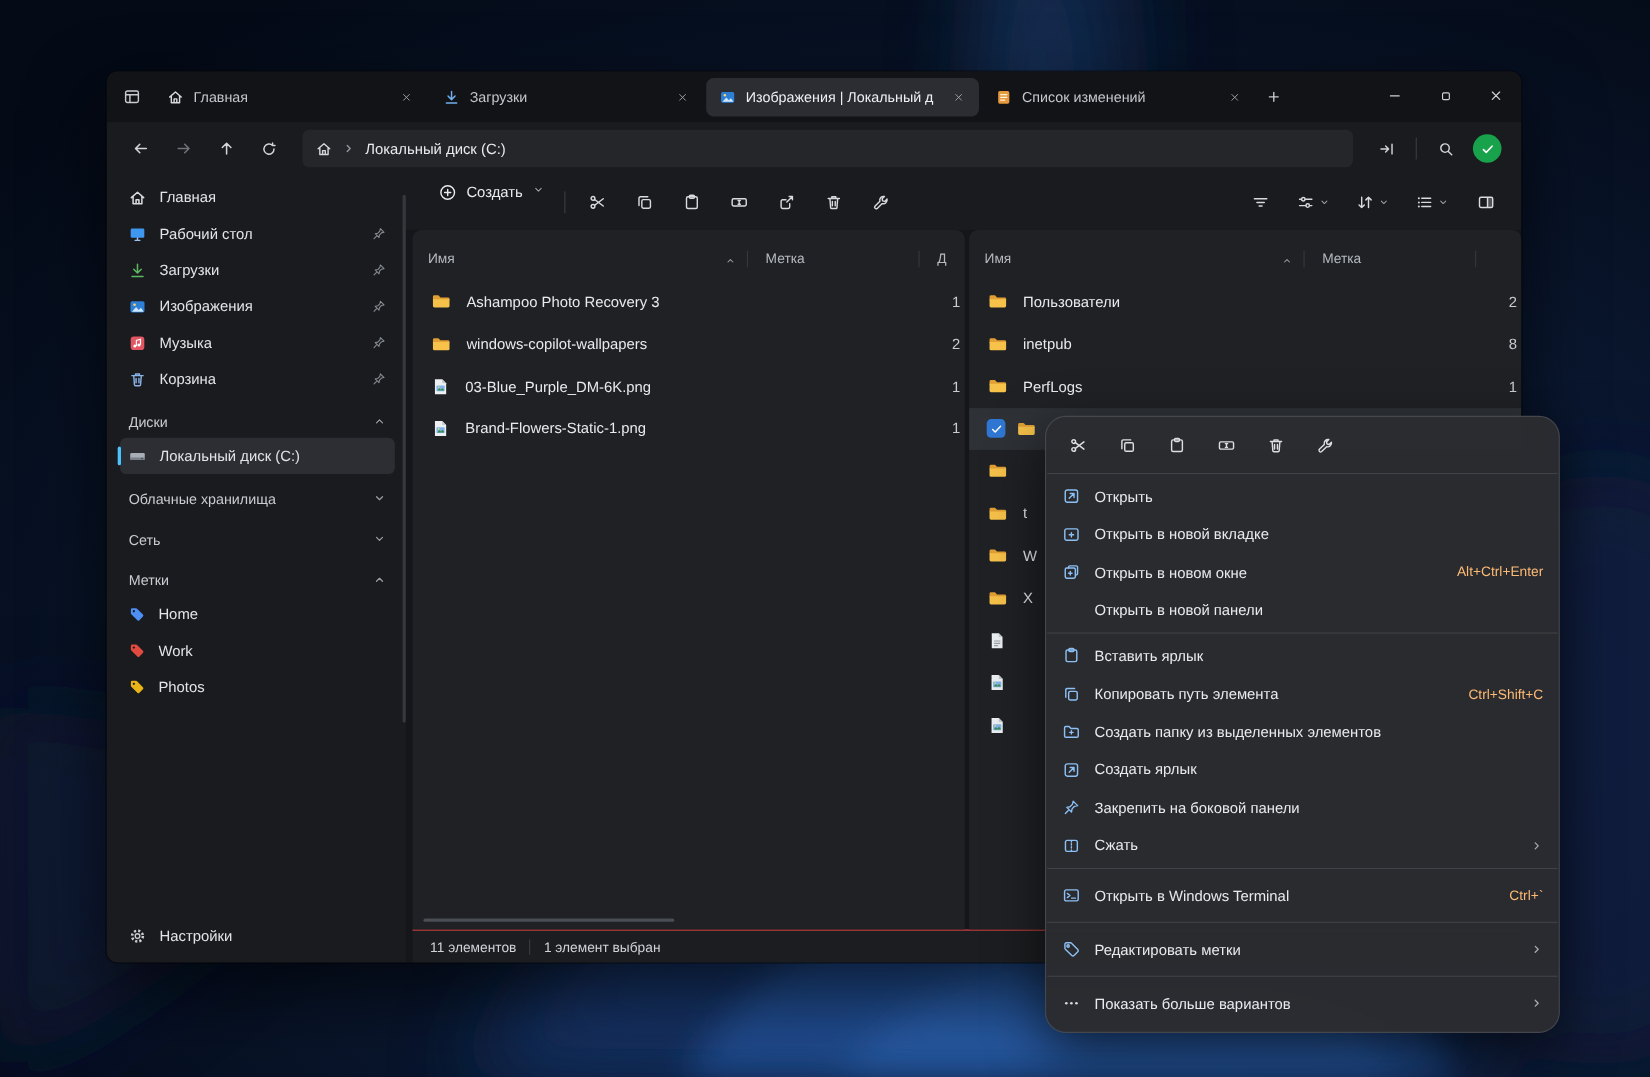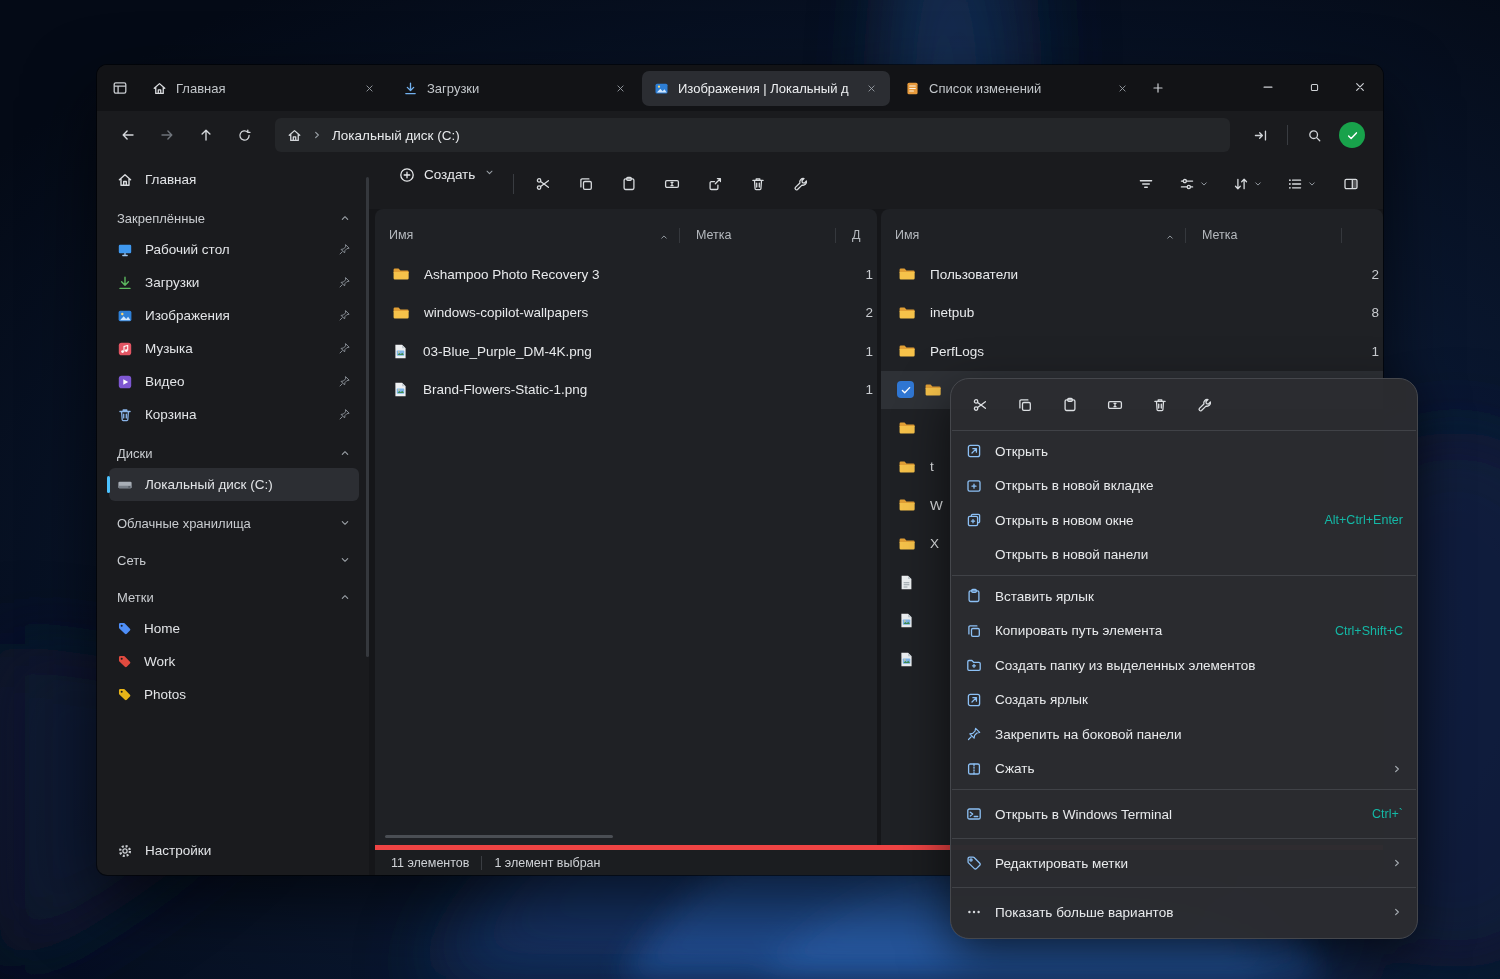--- a/index.html
+++ b/index.html
@@ -54,31 +54,31 @@
 .cdiv{width:1px;height:15px;background:#35383d}
 .c2{width:155px;padding-left:16px}
 .c3{flex:1;padding-left:16px;overflow:hidden;white-space:nowrap}
 .row{height:38.5px;flex:none;display:flex;align-items:center;gap:14px;padding:0 8px 0 17px;position:relative}
 .row .nm{white-space:nowrap;overflow:hidden;flex:1}
 .row .edge{position:absolute;right:4px;color:#c9ccd0}
 .row.sel{background:#2e3136;padding-left:16px;gap:10px}
 .cb{width:17px;height:17px;border-radius:4px;background:#3077d3;display:flex;align-items:center;justify-content:center;flex:none;color:#fff}
 .hscroll{position:absolute;left:10px;bottom:7px;width:228px;height:3px;border-radius:2px;background:#4a4e54}
 
-.statusbar{height:30px;flex:none;display:flex;align-items:center;gap:12px;padding:0 16px;background:#1b1d20;color:#cfd2d6;font-size:12.5px;border-top:5px solid #ef4444}
+.statusbar{height:30px;flex:none;display:flex;align-items:center;gap:12px;padding:0 16px;background:#1b1d20;color:#cfd2d6;font-size:12.5px;border-top:1px solid #ef4444}
 .sdiv{width:1px;height:14px;background:#3a3d42}
 
 .ctx{position:absolute;left:950px;top:378px;width:468px;background:rgba(43,44,48,.98);border:1px solid #45474c;border-radius:19px;box-shadow:0 18px 50px rgba(0,0,0,.6);padding:4px 0 5px;z-index:40}
 .ctxicons{height:44px;display:flex;align-items:center;gap:7px;padding:0 10px}
 .cib{width:38px;height:33px;border-radius:6px;display:flex;align-items:center;justify-content:center;color:#dcdfe2}
 .csep{height:1px;background:#404247;margin:3px 1px}
 .citem{height:34.5px;display:flex;align-items:center;gap:12px;padding:0 14px 0 13px;color:#e8eaec}
 .citem .ci{width:19px;display:flex;justify-content:center;color:#8cc0f5}
 .citem .cl{white-space:nowrap}
-.citem .end{margin-left:auto;color:#14b8a6;font-size:12.5px}
+.citem .end{margin-left:auto;color:#fdba74;font-size:12.5px}
 .citem .chv{margin-left:auto;color:#aab0b6}
 .citem.big{height:42px}
 </style>
 </head>
 <body>
 
 <svg width="0" height="0" style="position:absolute">
 <defs>
 <symbol id="s-home" viewBox="0 0 16 16" fill="none" stroke="currentColor" stroke-width="1.4" stroke-linecap="round" stroke-linejoin="round">
         <path d="M2.4 7.7 8 2.8l5.6 4.9M4 6.6v6.6h8V6.6M6.7 13.2V9.5h2.6v3.7"></path>
@@ -475,28 +475,20 @@
 
     <aside class="sidebar">
       <div class="sitem">
         <span class="ic" style="color:#d8dadd">
             <svg class="i16">
               <use href="#s-home"></use>
             </svg>
           </span>
         <span class="slbl">Главная</span>
       </div>
-      <div class="shead">
-        <span>Закреплённые</span>
-        <span class="ic">
-            <svg class="i12">
-              <use href="#s-chevU"></use>
-            </svg>
-          </span>
-      </div>
       <div class="sitem">
         <span class="ic">
             <svg class="i16">
               <use href="#s-monitor"></use>
             </svg>
           </span>
         <span class="slbl">Рабочий стол</span>
         <span class="ic pin">
             <svg class="i13">
               <use href="#s-pin"></use>
@@ -529,33 +521,20 @@
             </svg>
           </span>
       </div>
       <div class="sitem">
         <span class="ic">
             <svg class="i16">
               <use href="#s-music"></use>
             </svg>
           </span>
         <span class="slbl">Музыка</span>
-        <span class="ic pin">
-            <svg class="i13">
-              <use href="#s-pin"></use>
-            </svg>
-          </span>
-      </div>
-      <div class="sitem">
-        <span class="ic">
-            <svg class="i16">
-              <use href="#s-video"></use>
-            </svg>
-          </span>
-        <span class="slbl">Видео</span>
         <span class="ic pin">
             <svg class="i13">
               <use href="#s-pin"></use>
             </svg>
           </span>
       </div>
       <div class="sitem">
         <span class="ic">
             <svg class="i16">
               <use href="#s-bin"></use>
@@ -797,21 +776,21 @@
                 </span>
               <span class="nm">windows-copilot-wallpapers</span>
               <span class="edge">2</span>
             </div>
             <div class="row">
               <span class="ic">
                   <svg class="i17">
                     <use href="#s-imgfile"></use>
                   </svg>
                 </span>
-              <span class="nm">03-Blue_Purple_DM-4K.png</span>
+              <span class="nm">03-Blue_Purple_DM-6K.png</span>
               <span class="edge">1</span>
             </div>
             <div class="row">
               <span class="ic">
                   <svg class="i17">
                     <use href="#s-imgfile"></use>
                   </svg>
                 </span>
               <span class="nm">Brand-Flowers-Static-1.png</span>
               <span class="edge">1</span>

